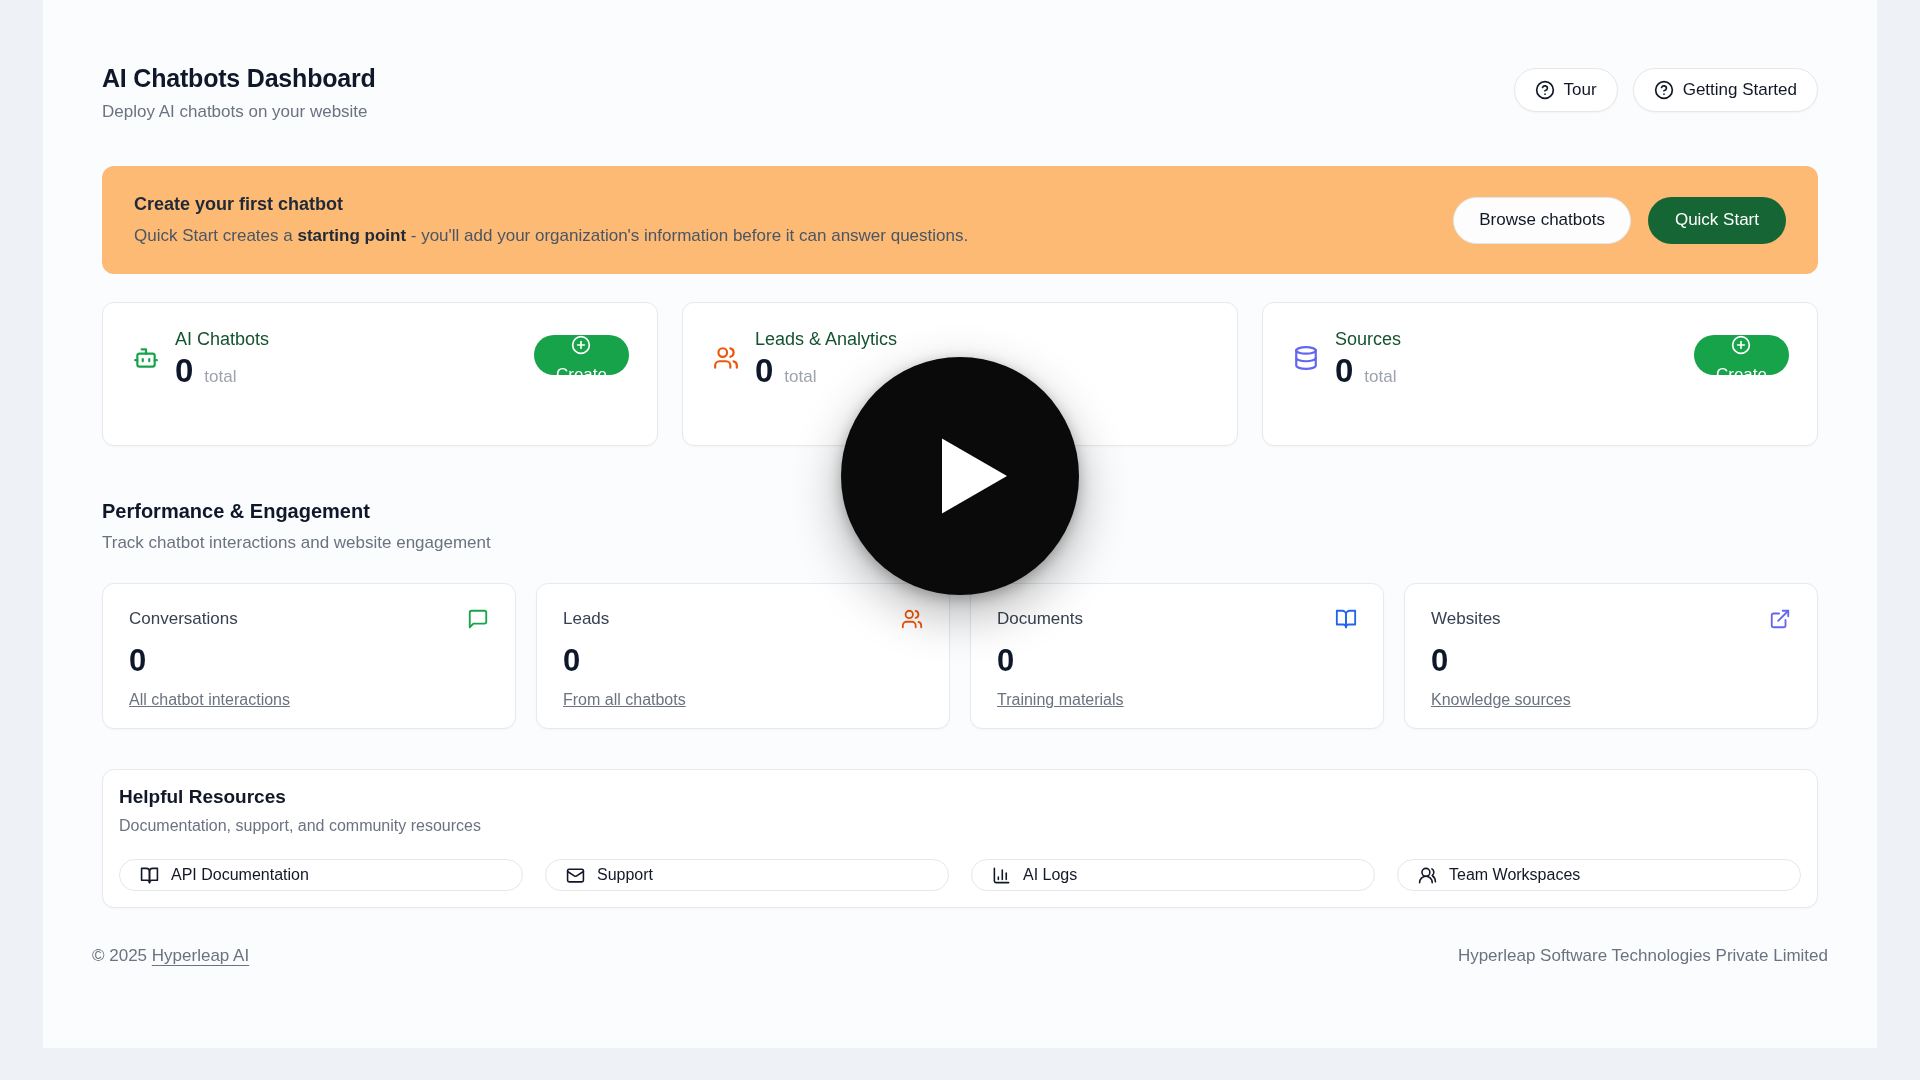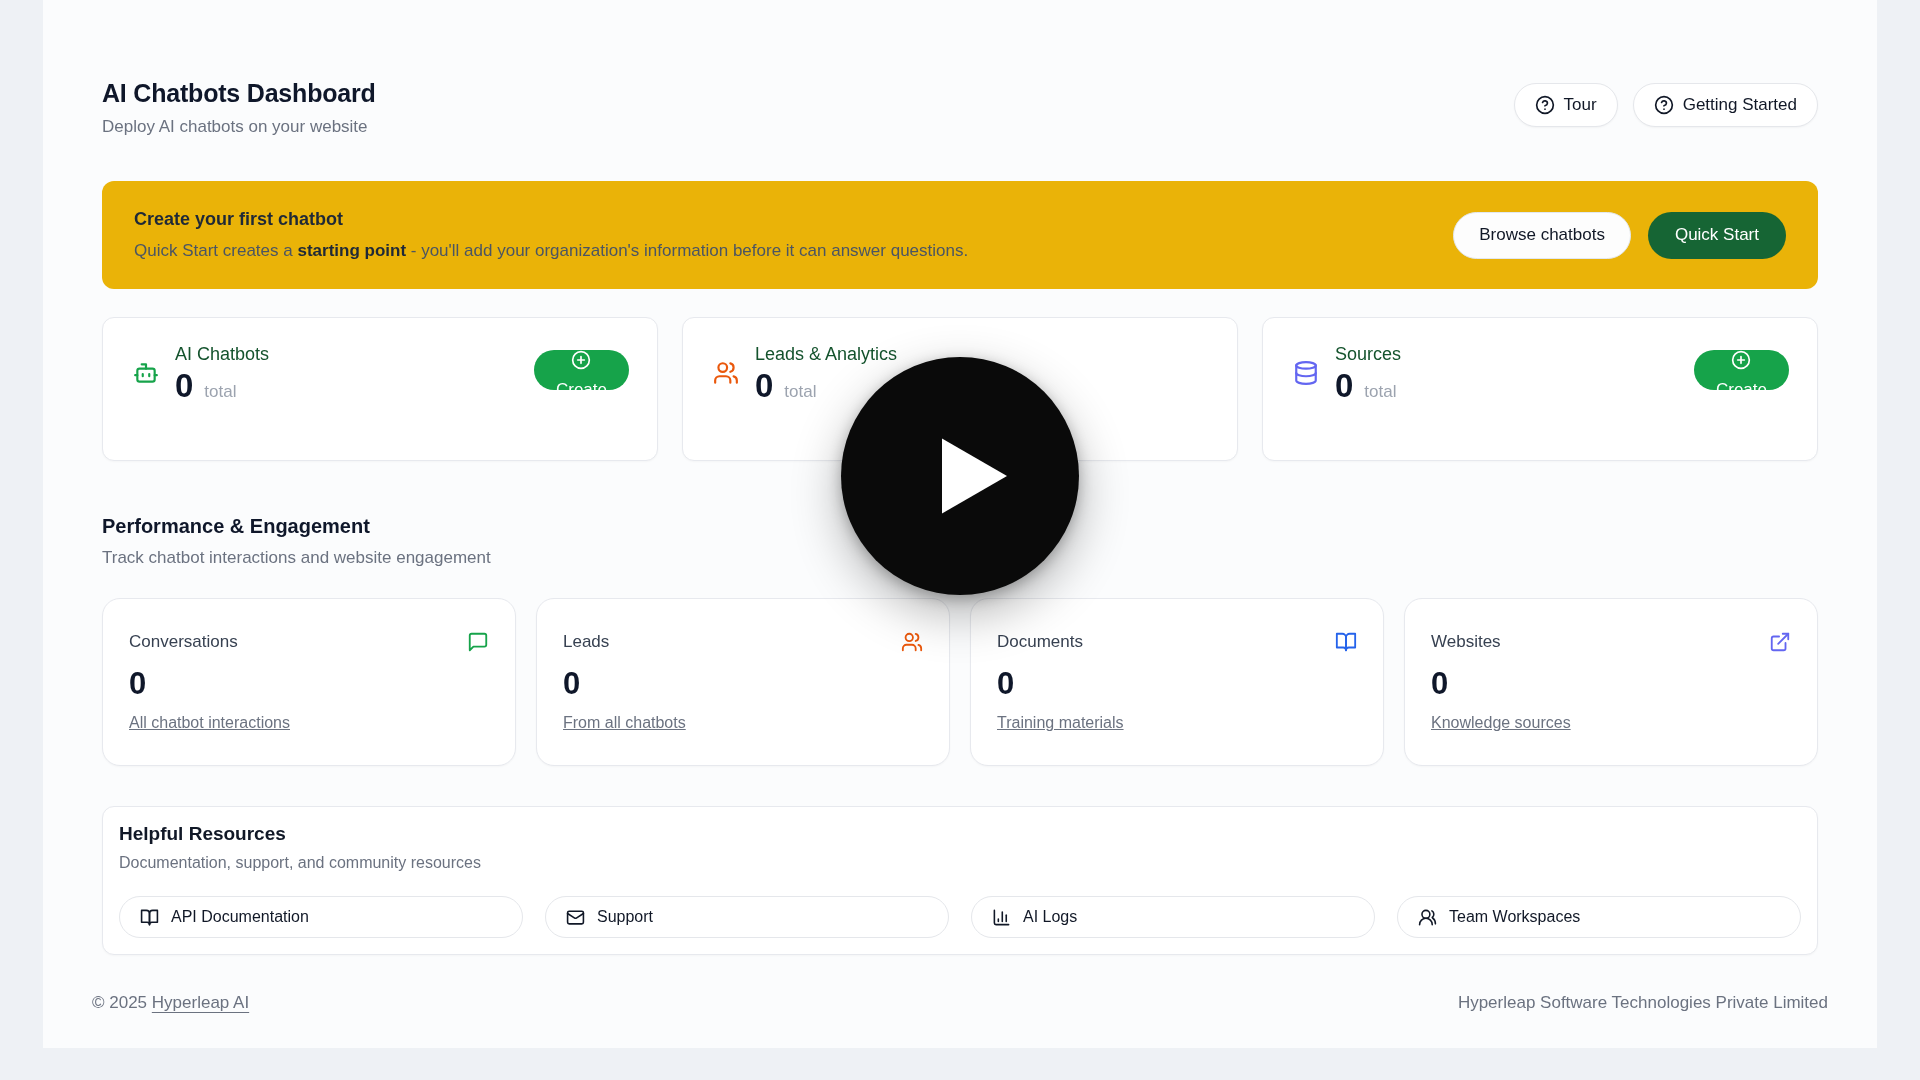--- a/index.html
+++ b/index.html
@@ -11,39 +11,39 @@
   }
   .page {
     position:relative;
     width:1834px; height:1048px;
     margin:0 auto;
     background:#fbfcfd;
     padding:64px 59px 0;
   }
 
   
-  .header-row { display:flex; justify-content:space-between; align-items:flex-start;margin-top:15px; }
+  .header-row { display:flex; justify-content:space-between; align-items:flex-start; }
   .page-title { font-size:25px; font-weight:700; letter-spacing:-0.2px; color:#0f172a; }
   .page-subtitle { margin-top:9px; font-size:17px; color:#6b7280; }
   .header-actions { display:flex; gap:15px; margin-top:4px; }
   .ghost-btn {
     display:flex; align-items:center; gap:9px;
     height:44px; padding:4px 20px;
     background:#fff; border:1px solid #e5e7eb; border-radius:9999px;
     font-size:17px; font-weight:500; color:#111827;
     box-shadow:0 1px 2px rgba(0,0,0,.04);
     cursor:pointer;
   }
   .icon { display:inline-flex; flex:none; }
   .icon svg { display:block; }
 
   
   .banner {
     margin-top:44px;
-    background:#eab308;
+    background:#fdba74;
     border-radius:12px;
     padding:28px 32px;
     display:flex; align-items:center; justify-content:space-between;
     min-height:103px;
   }
   .banner-title { font-size:18px; font-weight:700; color:#1f2937; }
   .banner-body { margin-top:11px; font-size:17px; color:#4b5563; }
   .banner-body b { color:#1f2937; font-weight:700; }
   .banner-actions { display:flex; gap:17px; align-items:center; }
   .browse-btn {
@@ -77,33 +77,33 @@
     margin-left:auto; margin-top:6px;
     display:flex; align-items:center; gap:10px;
     height:40px; padding:0 22px;
     background:#16a34a; border:none; border-radius:9999px;
     font-size:17px; font-weight:500; color:#fff; cursor:pointer;flex-direction:column;
   }
 
   
   .perf-heading { margin-top:54px; }
   .stat-row { display:flex; gap:20px; margin-top:30px; }
-  .stat-card { flex:1; height:168px; padding:32px 26px;border-radius:18px; }
+  .stat-card { flex:1; height:146px; padding:24px 26px; }
   .stat-top { display:flex; justify-content:space-between; align-items:center; }
   .stat-label { font-size:17px; color:#374151; }
   .stat-value { margin-top:13px; font-size:31px; font-weight:700; color:#0f172a; }
   .stat-desc { margin-top:12px; font-size:16px; color:#6b7280;text-decoration:underline; }
 
   
   .resources-panel { margin-top:40px; padding:16px; }
   .res-heading { font-size:19px; font-weight:700; color:#111827; }
   .res-sub { margin-top:9px; font-size:16px; color:#6b7280; }
   .res-row { display:flex; gap:22px; margin-top:24px; }
   .res-btn {
-    flex:1; height:42px;
+    flex:1; height:32px;
     display:flex; align-items:center; gap:12px;
     padding:0 20px;
     background:#fff; border:1px solid #e5e7eb; border-radius:9999px;
     font-size:16px; font-weight:500; color:#111827; cursor:pointer;
   }
 
   
   .footer-row {
     display:flex; justify-content:space-between; align-items:center;
     margin:38px -10px 0;

